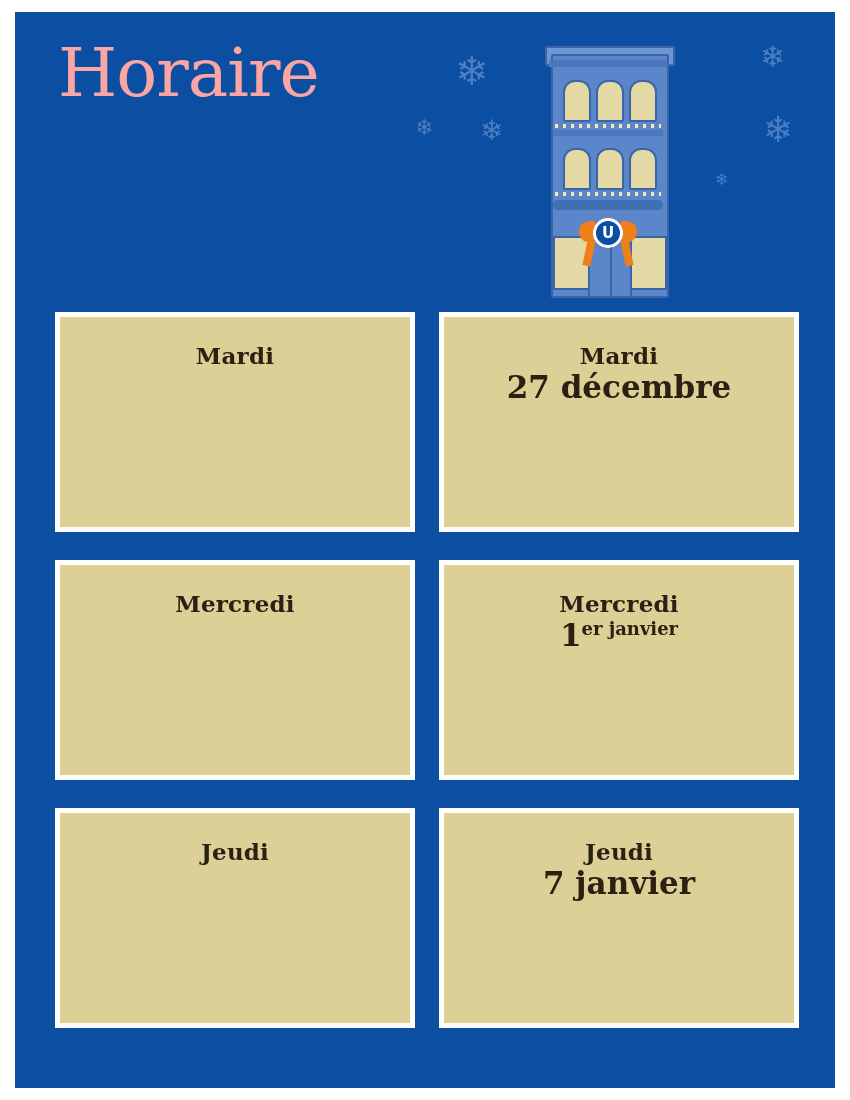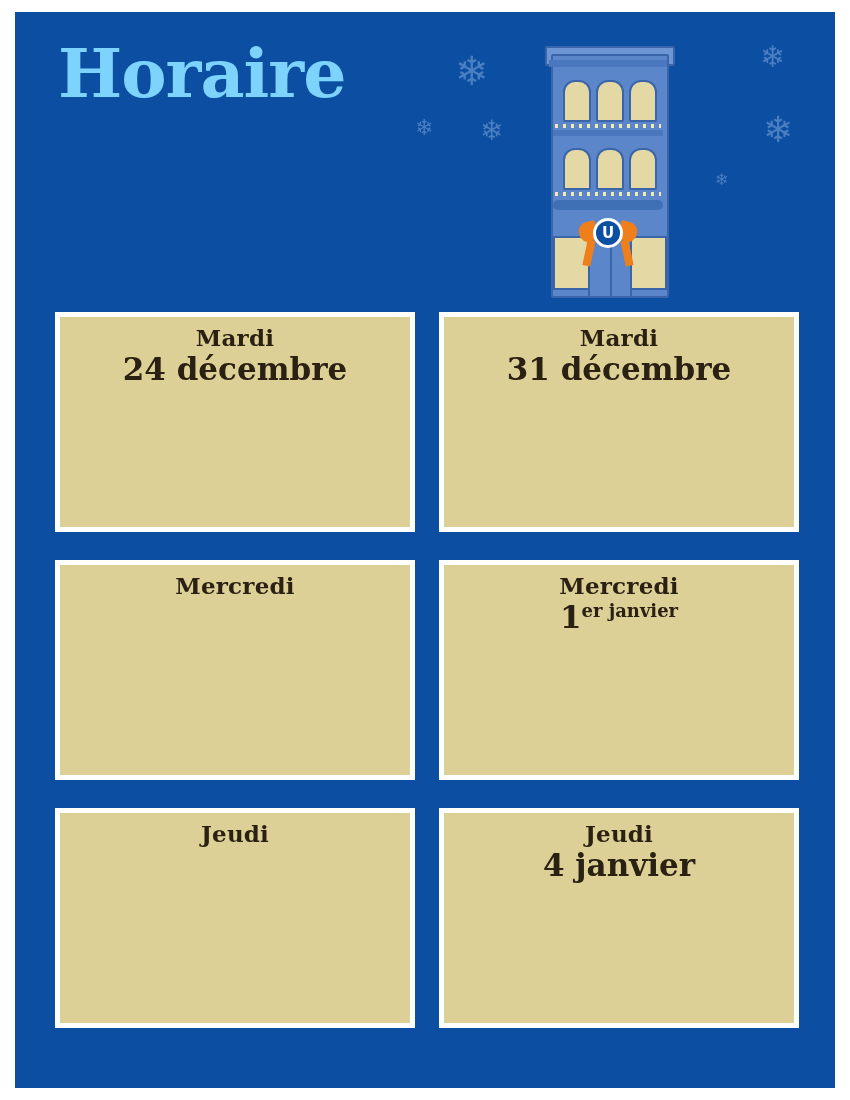--- a/index.html
+++ b/index.html
@@ -31,23 +31,23 @@
     line-height: 1;
     user-select: none;
   }
 
   
   .title {
     position: absolute;
     left: 43px;
     top: 28px;
     width: 440px;
-    color: #7dd3fc;
+    color: #fca5a5;
     font-family: "DejaVu Serif", "Liberation Serif", serif;
-    font-weight: bold;
+    font-weight: normal;
     font-size: 68px;
     line-height: 0.98;
     letter-spacing: -1px;
   }
   .title .line {
     display: block;
     white-space: nowrap;
   }
 
   
@@ -188,21 +188,21 @@
     display: grid;
     grid-template-columns: 360px 360px;
     grid-template-rows: 220px 220px 220px;
     column-gap: 24px;
     row-gap: 28px;
   }
   .card {
     background: #ddd096;
     border: 5px solid #ffffff;
     box-sizing: border-box;
-    padding-top: 8px;
+    padding-top: 26px;
     text-align: center;
     color: #2b2112;
   }
   .card .weekday {
     font-family: "DejaVu Serif", "Liberation Serif", serif;
     font-weight: bold;
     font-size: 23px;
     line-height: 1.1;
     letter-spacing: 0.2px;
   }
@@ -267,27 +267,26 @@
     <div class="sf-shopwin" style="left:86px;"></div>
     <div class="sf-door">
       <div class="sf-door-split"></div>
     </div>
   </div>
 
   <div class="grid">
 
     <div class="card">
       <div class="weekday">Mardi</div>
-      <div class="datetext"><span>24 décembre</span><sup></sup></div>
       <div class="hours"></div>
     </div>
 
     <div class="card">
       <div class="weekday">Mardi</div>
-      <div class="datetext"><span>31 décembre</span><sup></sup></div>
+      <div class="datetext"><span>27 décembre</span><sup></sup></div>
       <div class="hours"></div>
     </div>
 
     <div class="card">
       <div class="weekday">Mercredi</div>
       <div class="hours"></div>
     </div>
 
     <div class="card">
       <div class="weekday">Mercredi</div>
@@ -295,18 +294,18 @@
       <div class="hours"></div>
     </div>
 
     <div class="card">
       <div class="weekday">Jeudi</div>
       <div class="hours"></div>
     </div>
 
     <div class="card">
       <div class="weekday">Jeudi</div>
-      <div class="datetext"><span>4 janvier</span><sup></sup></div>
+      <div class="datetext"><span>7 janvier</span><sup></sup></div>
       <div class="hours"></div>
     </div>
 
   </div>
 </div>
 
 </body></html>

